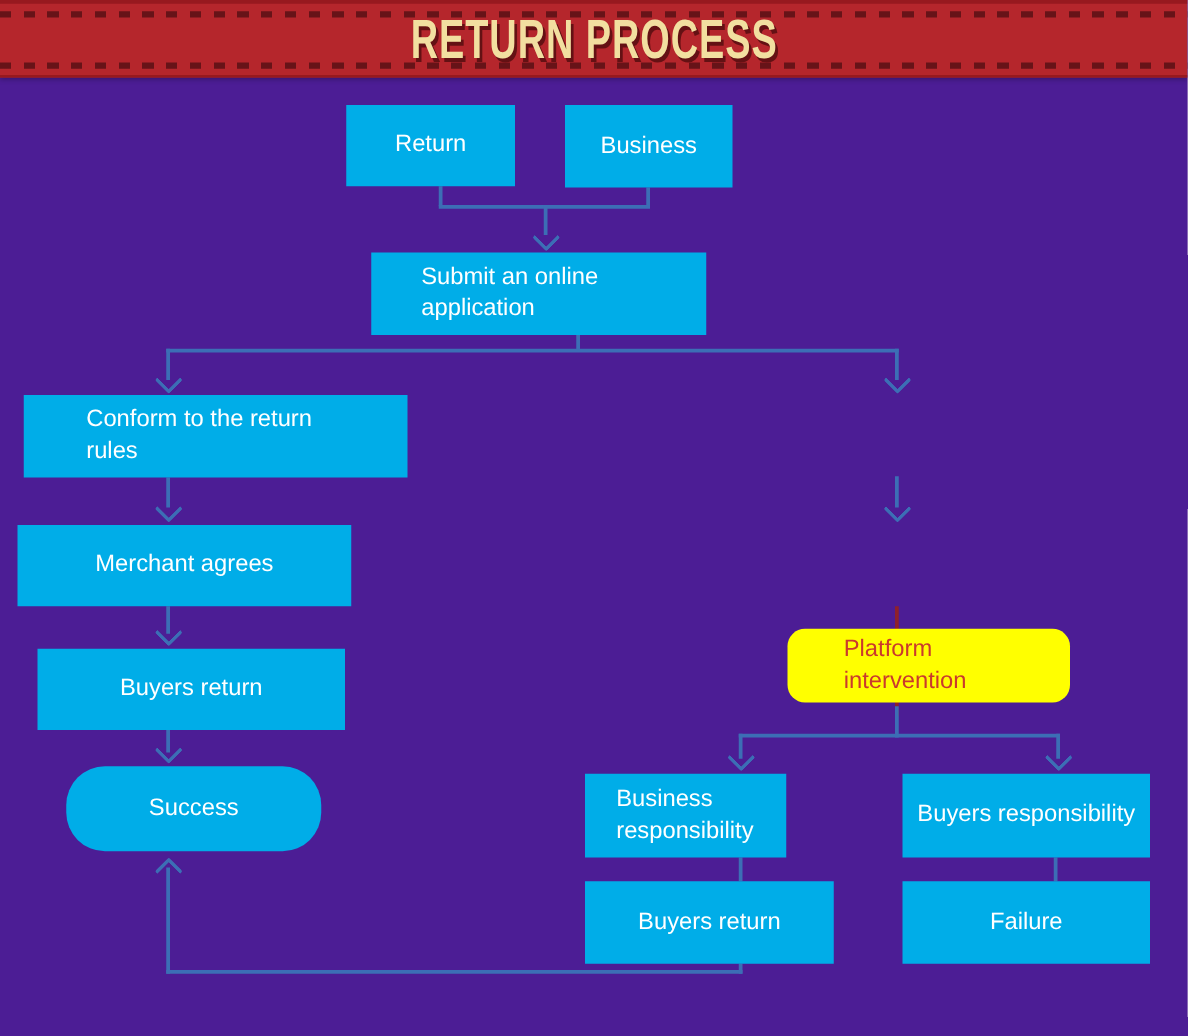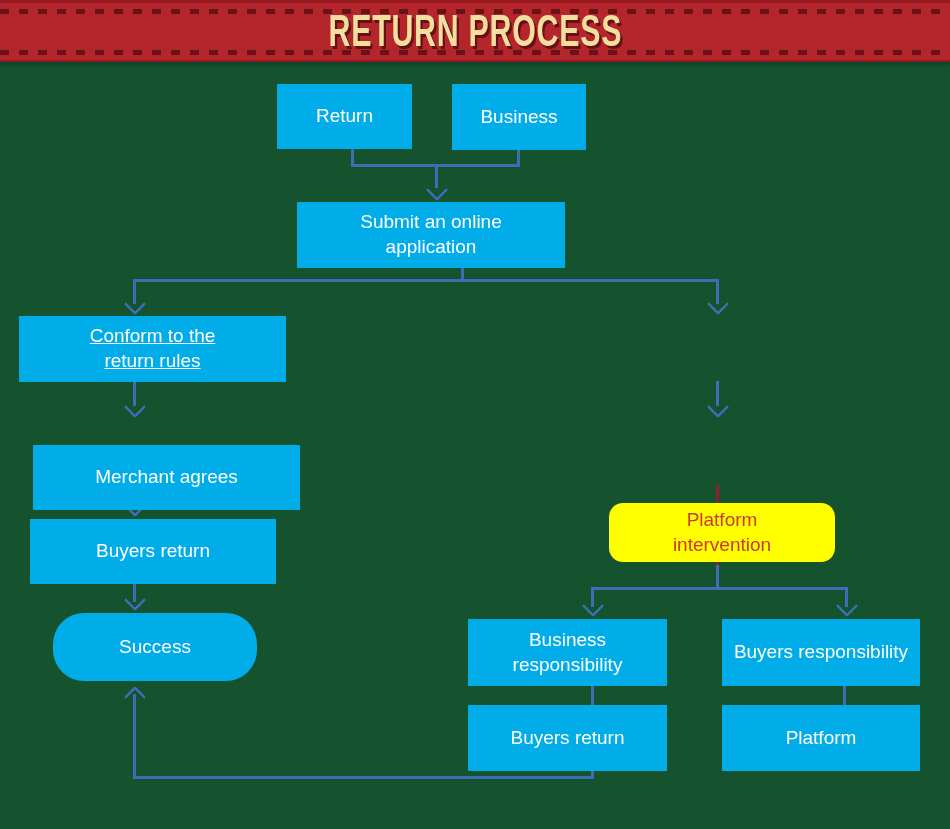--- a/index.html
+++ b/index.html
@@ -2,21 +2,21 @@
 <html><head>
 <meta charset="utf-8">
 <style>
   html,body{margin:0;padding:0;}
   body{
     width:950px;height:829px;
     background:#f3f2f0;
     font-family:"Liberation Sans", sans-serif;
     overflow:hidden;
   }
-  .stage{position:relative;width:950px;height:829px;background:#14532d;}
+  .stage{position:relative;width:950px;height:829px;background:#4c1d95;}
 
   
   .banner{
     position:absolute;left:0;top:0;width:950px;height:62px;
     background:#b5262c;
     box-shadow:0 2px 4px rgba(0,0,0,.28);
     z-index:5;
   }
   .banner-top-strip{position:absolute;left:0;top:0;width:100%;height:3px;background:#97191f;}
   .banner-bottom-strip{position:absolute;left:0;bottom:0;width:100%;height:2px;background:#97191f;}
@@ -39,30 +39,31 @@
     transform:scale(0.74,1.08);
     white-space:nowrap;
   }
 
   
   .node{
     position:absolute;
     background:#00ade8;
     color:#ffffff;
     display:flex;align-items:center;justify-content:center;
-    text-align:center;
+    text-align:left;
     font-size:19px;line-height:1.3;
     z-index:2;
     box-sizing:border-box;
   }
   .node-yellow{
     background:#ffff00;
     color:#ca3a2d;
     border-radius:14px;
     z-index:3;
+    margin-left:21px;
   }
 
   
   .line{position:absolute;background:#3c6eb5;z-index:1;}
   .vline{width:3px;}
   .hline{height:3px;}
   .maroon{background:#8e212b;}
 
   .chev{
     position:absolute;width:13px;height:13px;z-index:1;
@@ -125,41 +126,41 @@
 
   <div class="node" style="left:277px;top:84px;width:135px;height:65px;">
     <span>Return</span>
   </div>
   <div class="node" style="left:452px;top:84px;width:134px;height:66px;">
     <span>Business</span>
   </div>
   <div class="node" style="left:297px;top:202px;width:268px;height:66px;padding:0 40px;">
     <span>Submit an online application</span>
   </div>
-  <div class="node" style="left:19px;top:316px;width:267px;height:66px;padding:0 50px;text-decoration:underline;">
+  <div class="node" style="left:19px;top:316px;width:307px;height:66px;padding:0 50px;">
     <span>Conform to the return rules</span>
   </div>
-  <div class="node" style="left:33px;top:420px;width:267px;height:65px;margin-top:25px;">
+  <div class="node" style="left:14px;top:420px;width:267px;height:65px;">
     <span>Merchant agrees</span>
   </div>
   <div class="node" style="left:30px;top:519px;width:246px;height:65px;">
     <span>Buyers return</span>
   </div>
   <div class="node node-yellow" style="left:609px;top:503px;width:226px;height:59px;padding:0 45px;">
     <span>Platform intervention</span>
   </div>
   <div class="node" style="left:53px;top:613px;width:204px;height:68px;border-radius:31px;">
     <span>Success</span>
   </div>
-  <div class="node" style="left:468px;top:619px;width:199px;height:67px;padding:0 25px;">
+  <div class="node" style="left:468px;top:619px;width:161px;height:67px;padding:0 25px;">
     <span>Business responsibility</span>
   </div>
   <div class="node" style="left:722px;top:619px;width:198px;height:67px;padding:0 7px;">
     <span>Buyers responsibility</span>
   </div>
   <div class="node" style="left:468px;top:705px;width:199px;height:66px;">
     <span>Buyers return</span>
   </div>
   <div class="node" style="left:722px;top:705px;width:198px;height:66px;">
-    <span>Platform</span>
+    <span>Failure</span>
   </div>
 
 </div>
 
 </body></html>

